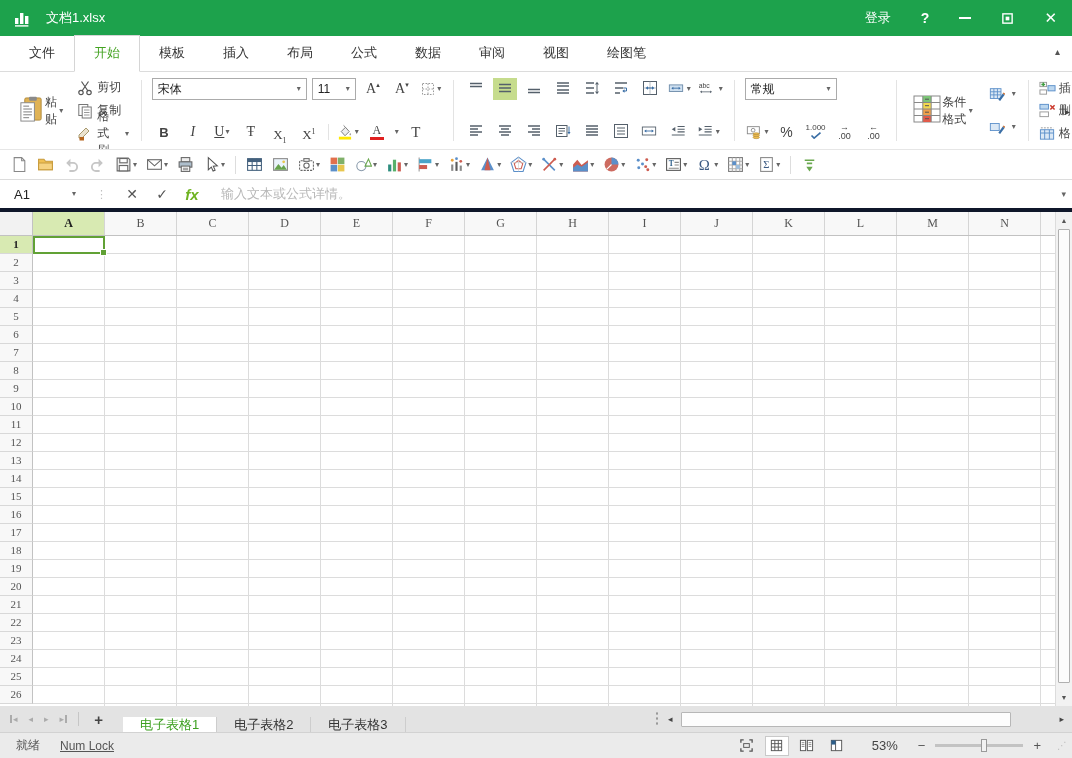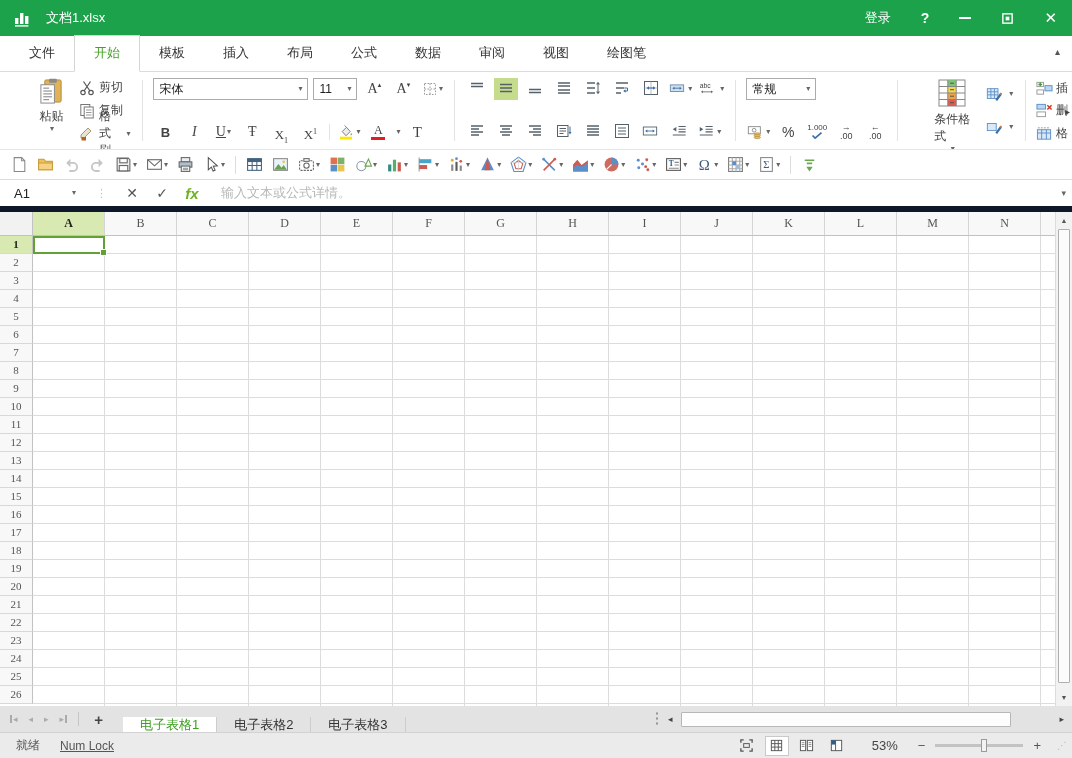--- a/index.html
+++ b/index.html
@@ -19,21 +19,21 @@
   
   .tabrow { height:36px; background:#fff; display:flex; align-items:flex-end; border-bottom:1px solid #dcdcdc; position:relative; padding-left:10px; }
   .tab { padding:8px 19px 9px; font-size:13px; color:#333; }
   .tab.active { border:1px solid #d5d5d5; border-bottom:1px solid #fff; margin-bottom:-1px; color:#44a322; background:#fff; }
   .collapse-btn { position:absolute; right:12px; top:10px; color:#555; font-size:10px; }
 
   
   .ribbon { height:78px; display:flex; align-items:stretch; border-bottom:1px solid #e6e6e6; padding:3px 0 3px 6px; overflow:hidden; position:relative; background:#fff; }
   .vdiv { width:1px; background:#e3e3e3; margin:5px 4px; }
   .grp { display:flex; padding:2px 6px; }
-  .bigbtn { display:flex; flex-direction:column; align-items:center; justify-content:flex-start; padding:1px 6px; font-size:12px; color:#444;margin-left:20px; }
+  .bigbtn { display:flex; flex-direction:row; align-items:center; justify-content:space-between; padding:1px 6px; font-size:12px; color:#444; }
   .bigbtn svg { width:27px; height:27px; }
   .stack { display:flex; flex-direction:column; justify-content:space-between; }
   .sbtn { height:21px; display:flex; align-items:center; gap:4px; font-size:12px; color:#444; padding:0 2px; }
   .sicon { width:16px; height:16px; display:inline-flex; }
   .sicon svg { width:16px; height:16px; }
   .caret { font-size:8px; color:#666; margin-left:1px; line-height:1; }
   .cols2 { display:flex; flex-direction:column; justify-content:space-between; }
   .rrow { display:flex; align-items:center; gap:5px; height:24px; }
   .selectbox { border:1px solid #ababab; height:22px; display:flex; align-items:center; justify-content:space-between; padding:0 5px; background:#fff; font-size:12px; color:#222; }
   .ibtn { min-width:24px; height:22px; display:flex; align-items:center; justify-content:center; color:#444; padding:0 1px; }
@@ -56,21 +56,21 @@
   .ribbon-expand { position:absolute; right:2px; top:50%; transform:translateY(-50%); color:#444; font-size:10px; }
 
   
   .toolbar { height:30px; display:flex; align-items:center; padding:0 7px; border-bottom:1px solid #dcdcdc; gap:1px; background:#fff; }
   .tbtn { height:24px; display:flex; align-items:center; padding:0 4px; }
   .tbtn .ticon { width:17px; height:17px; display:inline-flex; }
   .tbtn svg { width:17px; height:17px; }
   .tdiv { width:1px; height:18px; background:#ddd; margin:0 5px; }
 
   
-  .fbar { height:32px; display:flex; align-items:center; border-bottom:6px solid #0f172a; background:#fff; position:relative; }
+  .fbar { height:32px; display:flex; align-items:center; border-bottom:4px solid #0f172a; background:#fff; position:relative; }
   .namebox { width:86px; padding:0 10px 0 14px; display:flex; justify-content:space-between; align-items:center; font-size:13px; color:#222; }
   .fdots { color:#c0c0c0; font-size:11px; margin:0 10px; }
   .fbtn { width:30px; text-align:center; font-size:14px; color:#555; }
   .fx { color:#6fb322; font-style:italic; font-weight:bold; font-size:15px; }
   .finput { margin-left:14px; color:#b8b8b8; font-size:13px; flex:1; }
   .fexpand { position:absolute; right:6px; color:#666; font-size:9px; }
 
   
   .sheet { height:494px; display:flex; }
   .grid-wrap { width:1055px; display:flex; flex-direction:column; }
@@ -409,21 +409,21 @@
               <path d="M6 6 2 3.4v5.2z" fill="#55606b"></path>
             </svg></span>
           <span class="caret">▾</span>
         </span>
     </div>
   </div>
   <div class="vdiv"></div>
 
   <div class="grp cols2">
     <div class="rrow">
-      <div class="selectbox" style="width:70px;">
+      <div class="selectbox" style="width:92px;">
         <span>常规</span>
         <span class="caret">▾</span>
       </div>
     </div>
     <div class="rrow">
       <span class="ibtn">
           <span style="display:inline-flex;width:18px;height:16px;">
             <svg viewBox="0 0 18 16">
               <rect x="1.5" y="2" width="13.5" height="8" fill="#fff" stroke="#888"></rect>
               <circle cx="8" cy="6" r="2.1" fill="none" stroke="#888"></circle>

